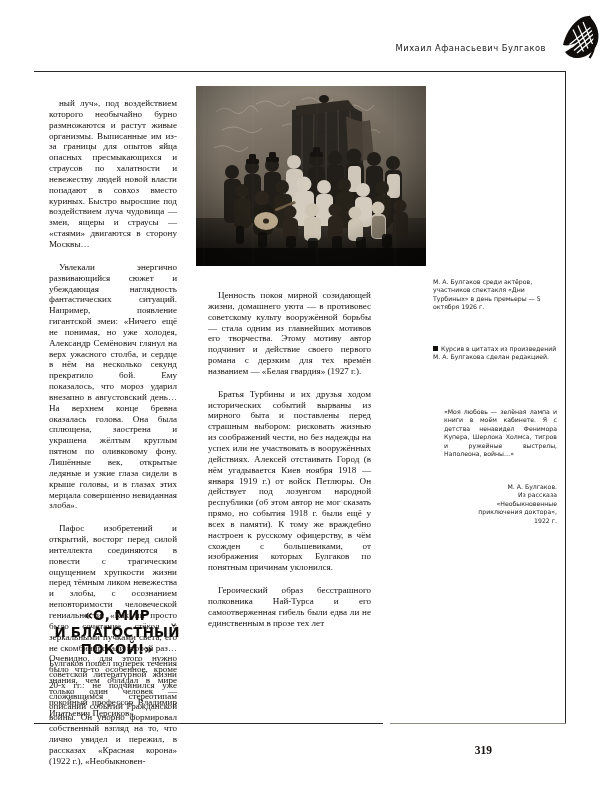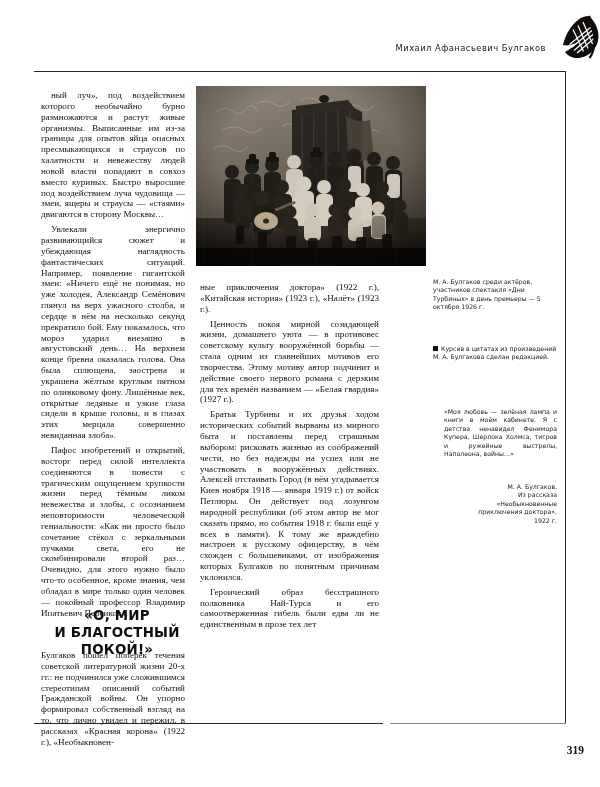--- a/index.html
+++ b/index.html
@@ -90,21 +90,21 @@
     width: 187px;
   }
   .bodytext {
     font-size: 9.1px;
     line-height: 10.85px;
     text-align: justify;
     text-justify: inter-word;
     hyphens: auto;
   }
   .bodytext p {
-    margin: 4px;
+    margin: 12px;
     text-indent: 10px;
   }
   .bodytext p.noindent {
     text-indent: 0;
   }
   .it { font-style: italic; }
 
   
   #section-heading {
     position: absolute;
@@ -192,21 +192,21 @@
     line-height: 8.4px;
     color: #1d1a18;
     text-align: right;
   }
 
   
   #folio {
     position: absolute;
     left: 0;
     top: 744px;
-    width: 584px;
+    width: 492px;
     text-align: right;
     font-family: "Liberation Serif", serif;
     font-size: 11.5px;
     font-weight: 700;
     color: #14100e;
   }
 </style>
 </head>
 <body>
 
@@ -396,21 +396,20 @@
         <path d="M8 0 L8 180"></path>
           <path d="M57 0 L57 180"></path>
           <path d="M121 0 L121 180"></path>
           <path d="M199 0 L199 180"></path>
       </g>
     </svg>
   </div>
 </figure>
 
 <div id="col-mid" class="bodytext">
-  <p class="noindent">ные приключения доктора» (1922 г.), «Китайская история» (1923 г.), «Налёт» (1923 г.).</p>
   <p>Ценность покоя мирной созидающей жизни, домашнего уюта — в противовес советскому культу вооружённой борьбы — стала одним из главнейших мотивов его творчества. Этому мотиву автор подчинит и действие своего первого романа с дерзким для тех времён названием — «Белая гвардия» (1927 г.).</p>
   <p>Братья Турбины и их друзья ходом исторических событий вырваны из мирного быта и поставлены перед страшным выбором: рисковать жизнью из соображений чести, но без надежды на успех или не участвовать в вооружённых действиях. Алексей отстаивать Город (в нём угадывается Киев ноября 1918 — января 1919 г.) от войск Петлюры. Он действует под лозунгом народной республики (об этом автор не мог сказать прямо, но события 1918 г. были ещё у всех в памяти). К тому же враждебно настроен к русскому офицерству, в чём схожден с большевиками, от изображения которых Булгаков по понятным причинам уклонился.</p>
   <p>Героический образ бесстрашного полковника Най-Турса и его самоотверженная гибель были едва ли не единственным в прозе тех лет</p>
 </div>
 
 <div id="sidebar" class="side-caption">М. А. Булгаков среди актёров, участников спектакля «Дни Турбиных» в день премьеры — 5 октября 1926 г.</div>
 
 <div id="editor-note">
   <span class="sq-bullet"></span><span>Курсив в цитатах из произведений М. А. Булгакова сделан редакцией.</span>
 </div>

